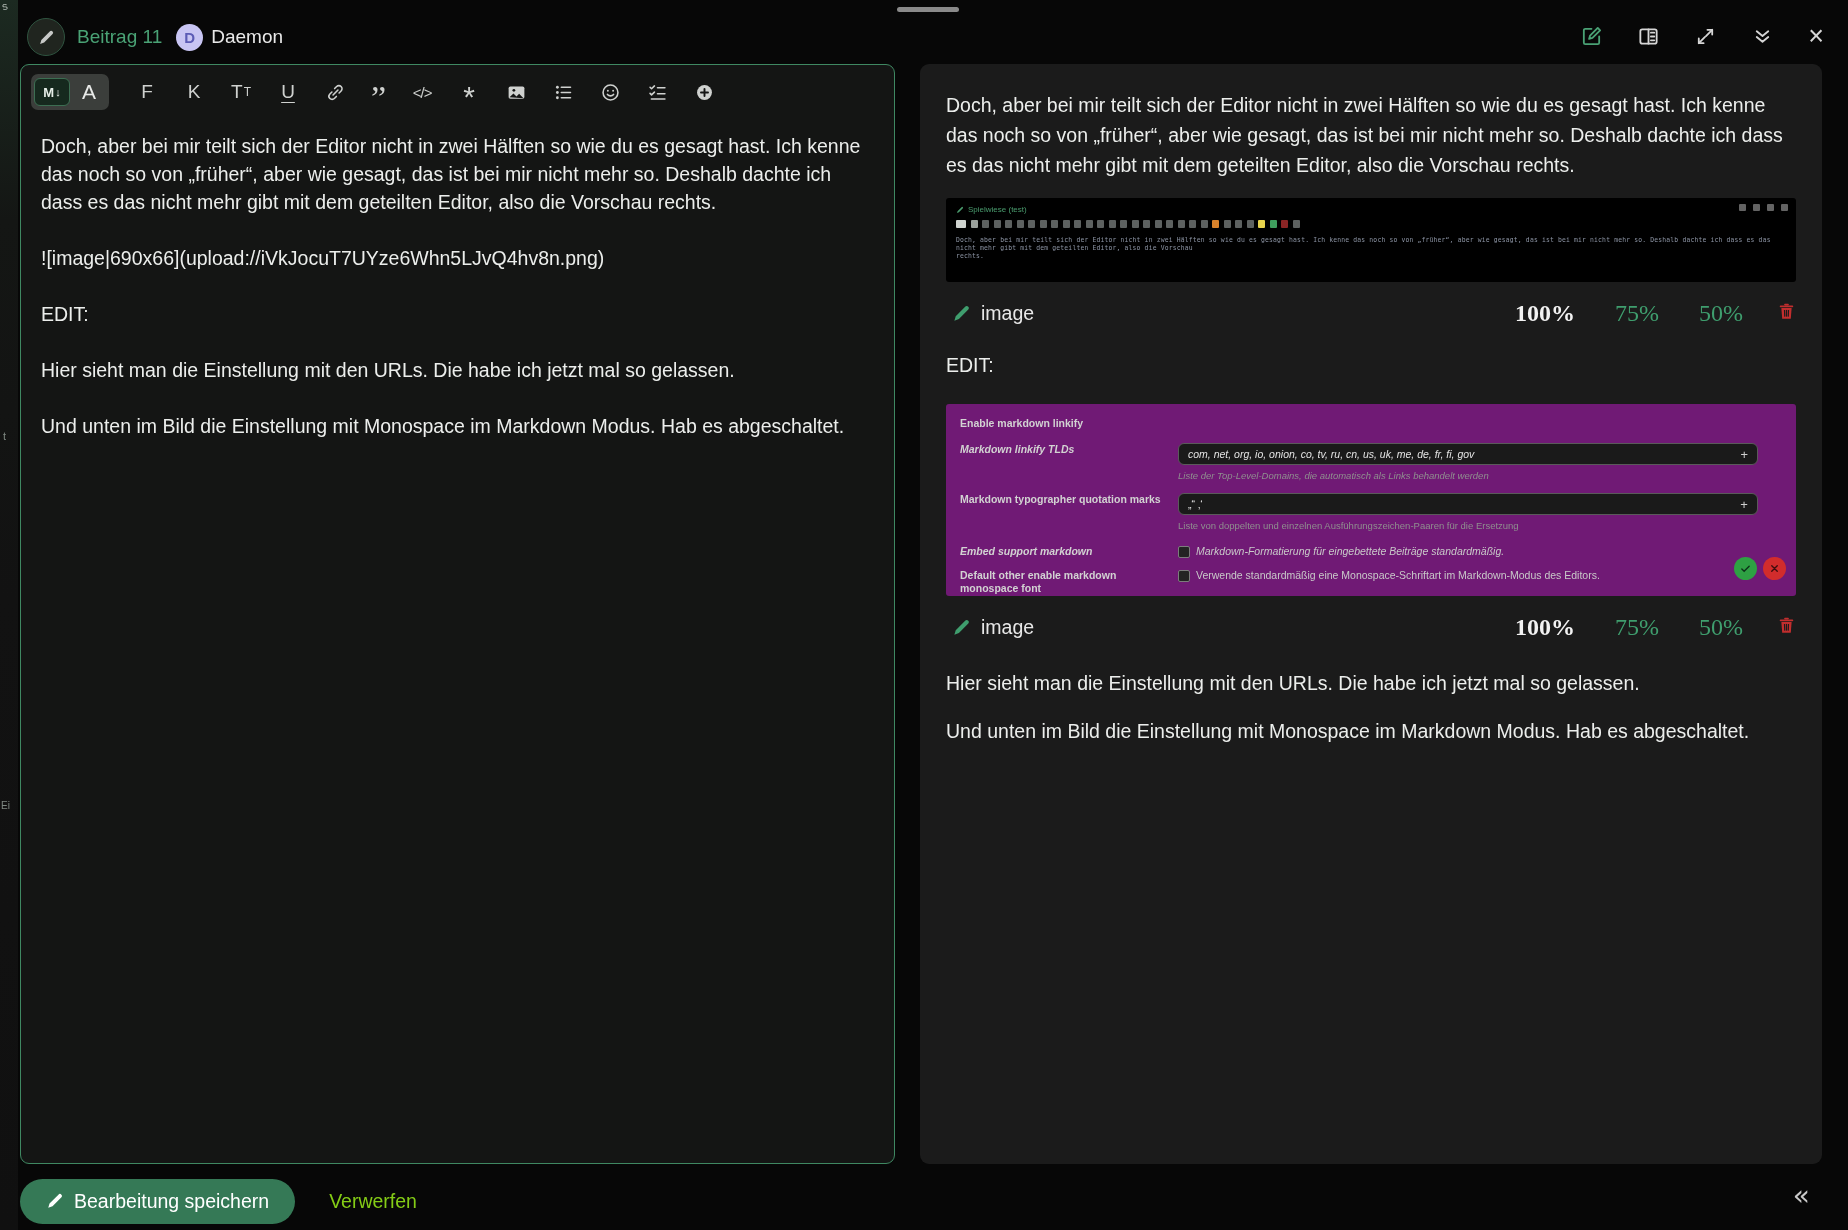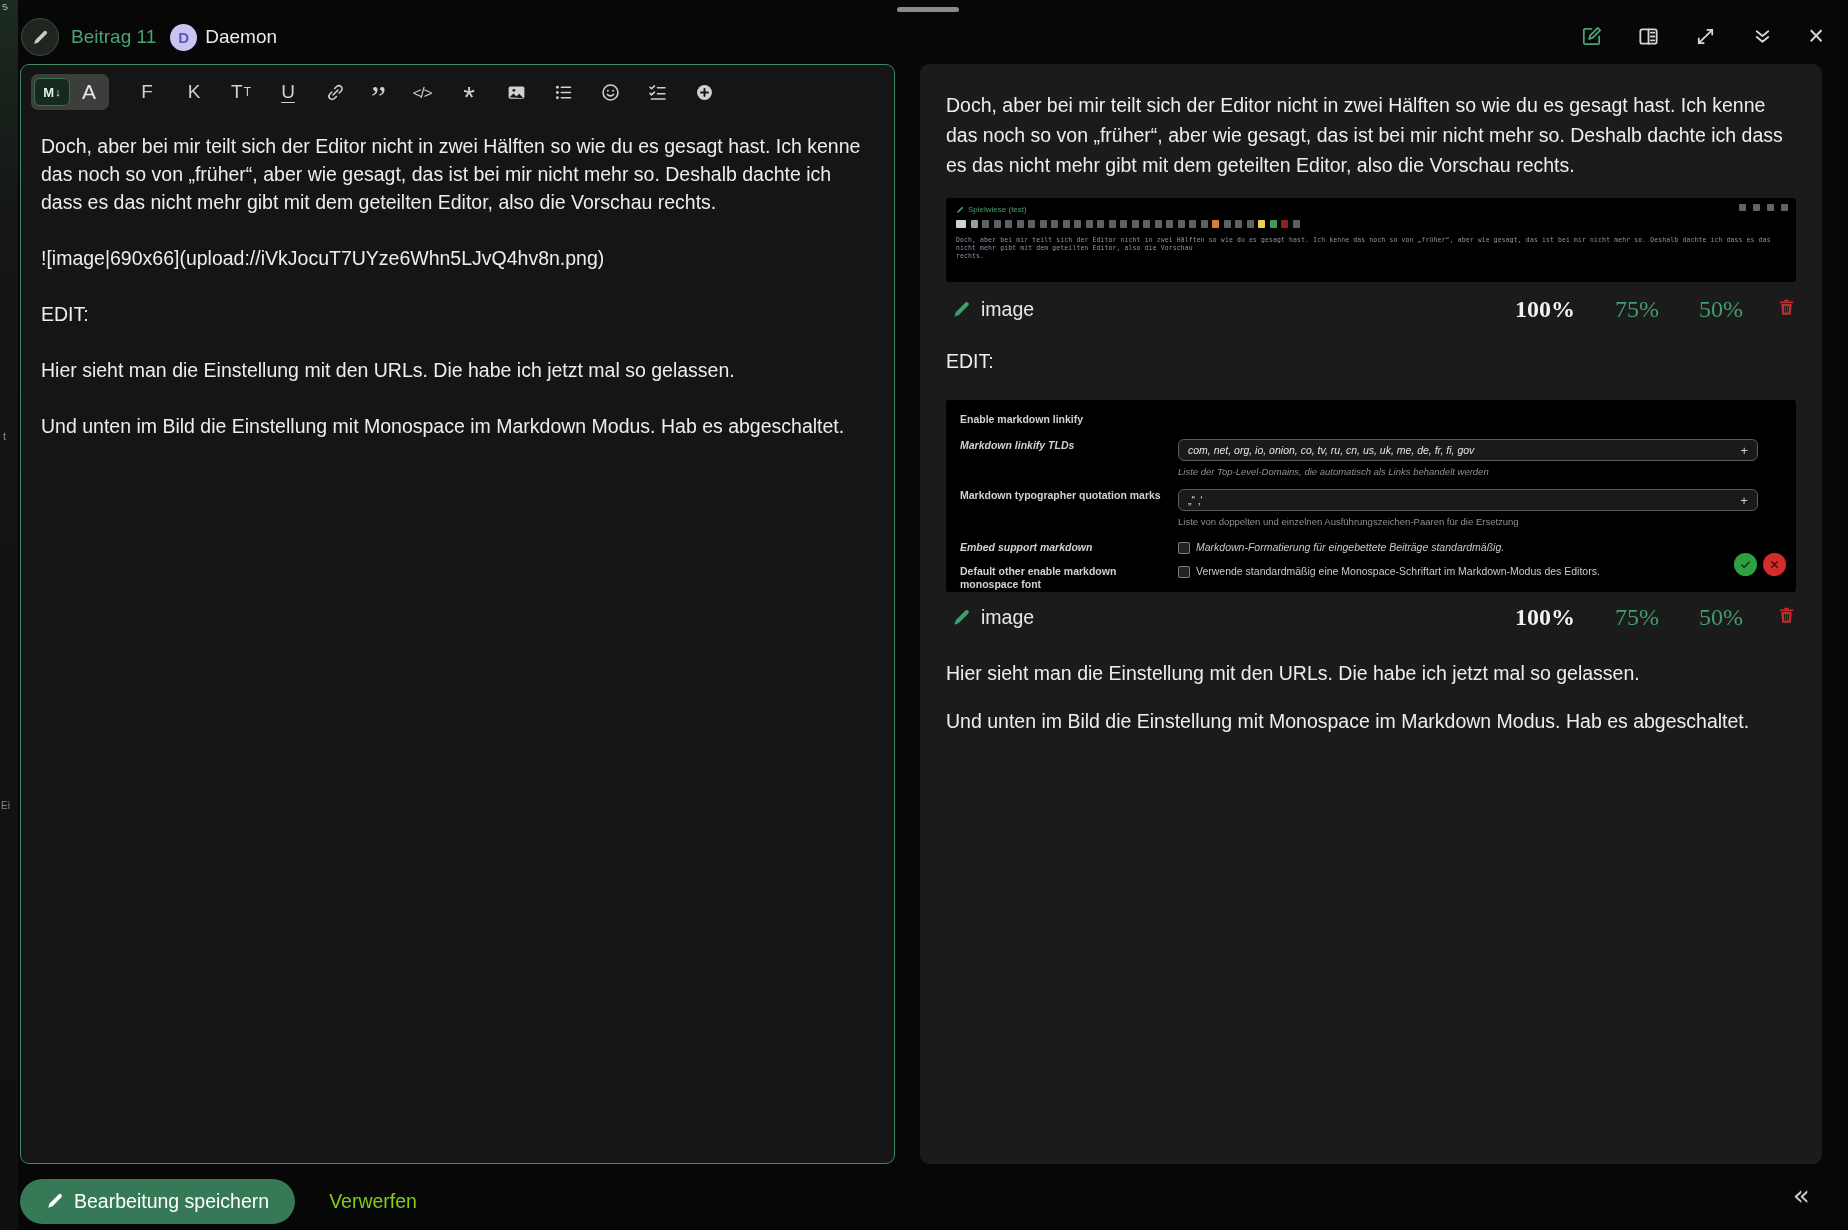--- a/index.html
+++ b/index.html
@@ -9,21 +9,21 @@
   
   .bg-sliver{position:absolute;left:0;top:0;width:18px;height:1230px;background:linear-gradient(180deg,#1c2a21 0,#141614 220px,#121212 600px,#101010 100%);overflow:hidden;}
   .frag{position:absolute;color:#9aa59d;font-size:11px;opacity:.8;}
   .f1{left:2px;top:0;transform:rotate(-14deg);color:#cfd6d0;}
   .f2{left:3px;top:430px;}
   .f3{left:1px;top:800px;font-size:10px;}
 
   .drag-handle{position:absolute;left:897px;top:7px;width:62px;height:5px;border-radius:3px;background:#8a8a8a;cursor:grab;}
 
   
-  .composer-header{position:absolute;left:21px;top:17px;height:40px;display:flex;align-items:center;}
+  .composer-header{position:absolute;left:27px;top:17px;height:40px;display:flex;align-items:center;}
   .action-badge{width:36px;height:36px;border-radius:50%;background:#20251f;border:1px solid #2f5440;display:flex;align-items:center;justify-content:center;}
   .action-badge svg{width:17px;height:17px;fill:#c7c9c7;}
   .hdr-title{color:#4aa275;font-size:19px;margin-left:12px;text-decoration:none;cursor:pointer;}
   .avatar{width:27px;height:27px;border-radius:50%;background:#c8c5f3;margin-left:14px;display:flex;align-items:center;justify-content:center;color:#5b5bb5;font-weight:bold;font-size:15px;cursor:pointer;}
   .username{color:#e9e9e9;font-size:19px;margin-left:8px;}
 
   .header-actions{position:absolute;right:22px;top:22px;display:flex;align-items:center;gap:30px;}
   .hbtn{background:none;border:none;padding:2px;cursor:pointer;display:flex;align-items:center;justify-content:center;height:28px;}
   .hbtn svg{width:23px;height:23px;stroke:#d6d6d6;fill:none;stroke-width:1.9;stroke-linecap:round;stroke-linejoin:round;}
   .hbtn.green svg{stroke:#4aa275;}
@@ -57,30 +57,30 @@
   .mini-title{display:flex;align-items:center;gap:4px;color:#4a9c6e;font-size:8px;}
   .mini-title svg{width:8px;height:8px;fill:#4a9c6e;}
   .mini-toolbar{display:flex;align-items:center;gap:4.5px;margin-top:6px;}
   .mtb{width:7px;height:8px;background:#5d6160;display:inline-block;border-radius:1px;}
   .mtb:nth-child(1){background:#cfd3cf;width:10px;}
   .mtb:nth-child(2){background:#9aa09b;}
   .mini-text{margin-top:8px;font-family:"DejaVu Sans Mono",monospace;font-size:8px;line-height:10px;color:#8b93a3;transform:scale(.8);transform-origin:0 0;width:125%;letter-spacing:.2px;}
   .mini-topicons{position:absolute;right:8px;top:6px;display:flex;gap:7px;}
   .mini-topicons span{width:7px;height:7px;background:#6e6e6e;display:inline-block;border-radius:1px;opacity:.9;}
 
-  .img-controls{display:flex;align-items:center;margin:4px 0 14px 0;height:34px;}
+  .img-controls{display:flex;align-items:center;margin:14px 0 14px 0;height:34px;}
   .img-controls .left{display:flex;align-items:center;gap:10px;background:none;border:none;cursor:pointer;color:#e8e8e8;font-size:19.5px;}
   .img-controls .left svg{width:19px;height:19px;fill:#3f9e6e;}
   .img-scales{margin-left:auto;display:flex;align-items:center;gap:28px;}
   .scale-btn{background:none;border:none;cursor:pointer;font-size:24px;color:#3f9e6e;font-family:Liberation Serif, serif;}
   .scale-btn.active{color:#f2f2f2;font-weight:bold;}
   .trash-btn{background:none;border:none;cursor:pointer;padding:0;}
   .trash-btn svg{width:19px;height:19px;fill:#c22e2e;}
 
-  .settings-shot{position:relative;width:100%;height:192px;background:#000000;border-radius:3px;margin:4px 0 8px 0;padding:13px 14px;box-sizing:border-box;overflow:hidden;}
+  .settings-shot{position:relative;width:100%;height:192px;background:#701a75;border-radius:3px;margin:4px 0 8px 0;padding:13px 14px;box-sizing:border-box;overflow:hidden;}
   .set-row{display:grid;grid-template-columns:206px 1fr;column-gap:12px;align-items:start;}
   .set-label{color:#d2d2d2;font-size:10.5px;line-height:13px;font-weight:bold;}
   .set-content{color:#c9c9c9;font-size:10.5px;line-height:13px;}
   .cb-line{display:flex;align-items:flex-start;gap:6px;}
   .cb{width:10px;height:10px;border:1px solid #7c7c7c;border-radius:2px;flex:0 0 auto;margin-top:1px;background:#232323;}
   .cb.checked{background:#3fa55f;border-color:#3fa55f;position:relative;}
   .cb.checked svg{position:absolute;left:1px;top:1px;width:8px;height:8px;stroke:#10301c;stroke-width:3;fill:none;}
   .set-input{display:flex;align-items:center;justify-content:space-between;width:96%;height:22px;border:1px solid #5a5a5a;border-radius:6px;background:#1a1a1a;padding:0 9px;box-sizing:border-box;color:#e3e3e3;font-size:10.5px;}
   .set-input .plus{color:#cfcfcf;font-size:13px;}
   .set-hint{color:#8f8f8f;font-size:9.5px;margin-top:4px;}

